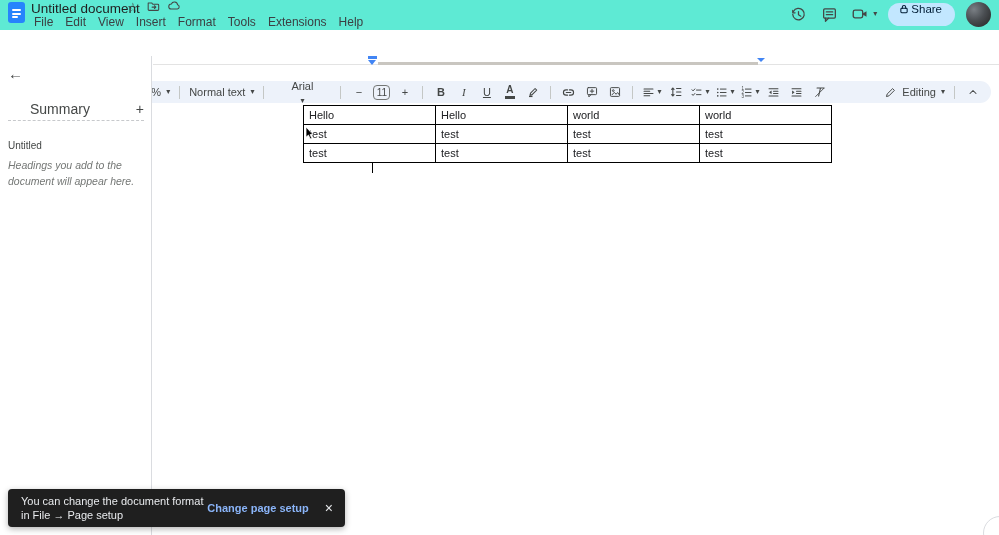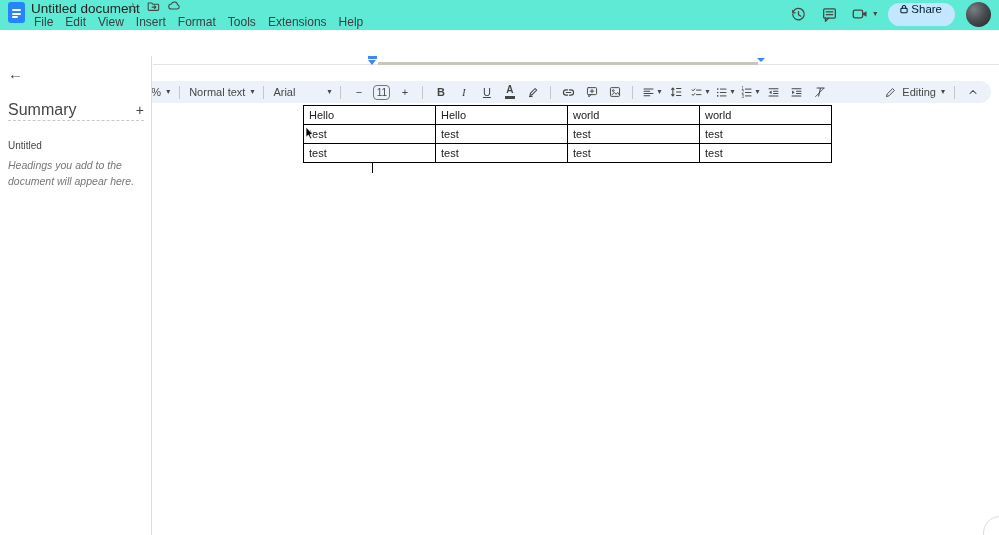--- a/index.html
+++ b/index.html
@@ -55,21 +55,21 @@
   .ind-bar { left:368px; top:56px; width:9px; height:2.5px; background:#4285f4; }
   .ind-tri-l { left:368px; top:59.5px; width:0; height:0; border-left:4.5px solid transparent;
     border-right:4.5px solid transparent; border-top:5px solid #4285f4; }
   .ind-tri-r { left:757px; top:58px; width:0; height:0; border-left:4px solid transparent;
     border-right:4px solid transparent; border-top:4.5px solid #4285f4; }
 
   
   #sidebar { left:0; top:56px; width:152px; height:479px; background:#fff; border-right:1px solid #dadce0; }
   .back-arrow { left:8px; top:66px; font-size:15px; color:#444746; line-height:16px; }
   .summary-row { left:8px; top:99px; width:136px; display:flex; align-items:center; justify-content:space-between; }
-  .summary-label { font-size:16px; color:#444746; }
+  .summary-label { font-size:14px; color:#444746;margin-left:22px; }
   .summary-add { font-size:14px; color:#444746; line-height:14px; }
   .dash-div { left:8px; top:120px; width:136px; border-top:1px dashed #c7c9cc; }
   .outline-label { left:8px; top:140px; font-size:10px; color:#444746; }
   .outline-hint { left:8px; top:157px; width:136px; font-size:10.5px; line-height:16px;
     font-style:italic; color:#747775; }
 
   
   #doc-table { left:303px; top:105px; border-collapse:collapse; table-layout:fixed; }
   #doc-table td { width:132px; height:19px; border:1px solid #000; font-size:11px; color:#202124;
     padding:1px 5px; vertical-align:middle; }
@@ -198,21 +198,21 @@
     <span class="tb-text">
       <span>100%</span>
       <span class="caret">▾</span>
     </span>
     <span class="sep"></span>
     <span class="tb-text">
       <span>Normal text</span>
       <span class="caret">▾</span>
     </span>
     <span class="sep"></span>
-    <span class="tb-text" style="min-width:58px; justify-content:space-between;">
+    <span class="tb-text" style="min-width:58px; justify-content:space-between;flex-direction:column;">
       <span>Arial</span>
       <span class="caret">▾</span>
     </span>
     <span class="sep"></span>
     <span class="ib tglyph">−</span>
     <span class="fs-box">11</span>
     <span class="ib tglyph">+</span>
     <span class="sep"></span>
     <span class="ib tglyph b-bold">B</span>
     <span class="ib tglyph b-italic">I</span>
@@ -357,16 +357,21 @@
       <td>test</td>
       <td>test</td>
     </tr>
   </tbody>
     </table>
   <div class="text-caret abs"></div>
   <svg class="mouse-cursor abs" width="12" height="15" viewBox="0 0 12 15">
     <path d="M1 1v10.2l2.5-2.1 1.6 3.8 1.6-.7-1.6-3.7H8z" fill="#000" stroke="#fff" stroke-width="0.8"></path>
   </svg>
 
+  <div id="toast" class="abs">
+    <div class="toast-msg">You can change the document format in File → Page setup</div>
+    <span class="toast-action">Change page setup</span>
+    <span class="toast-close">×</span>
+  </div>
 
   <div class="explore-partial abs"></div>
 
 </div>
 
 </body></html>

